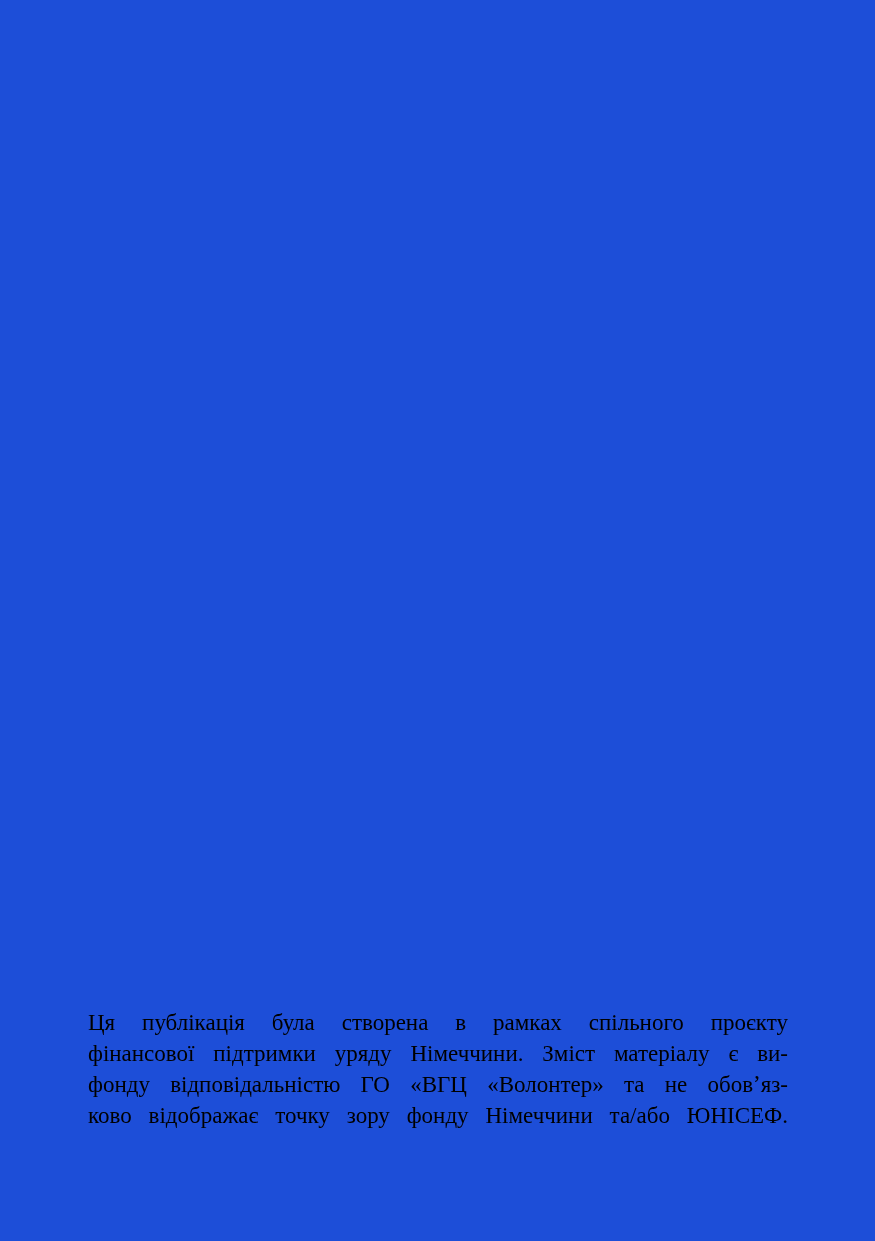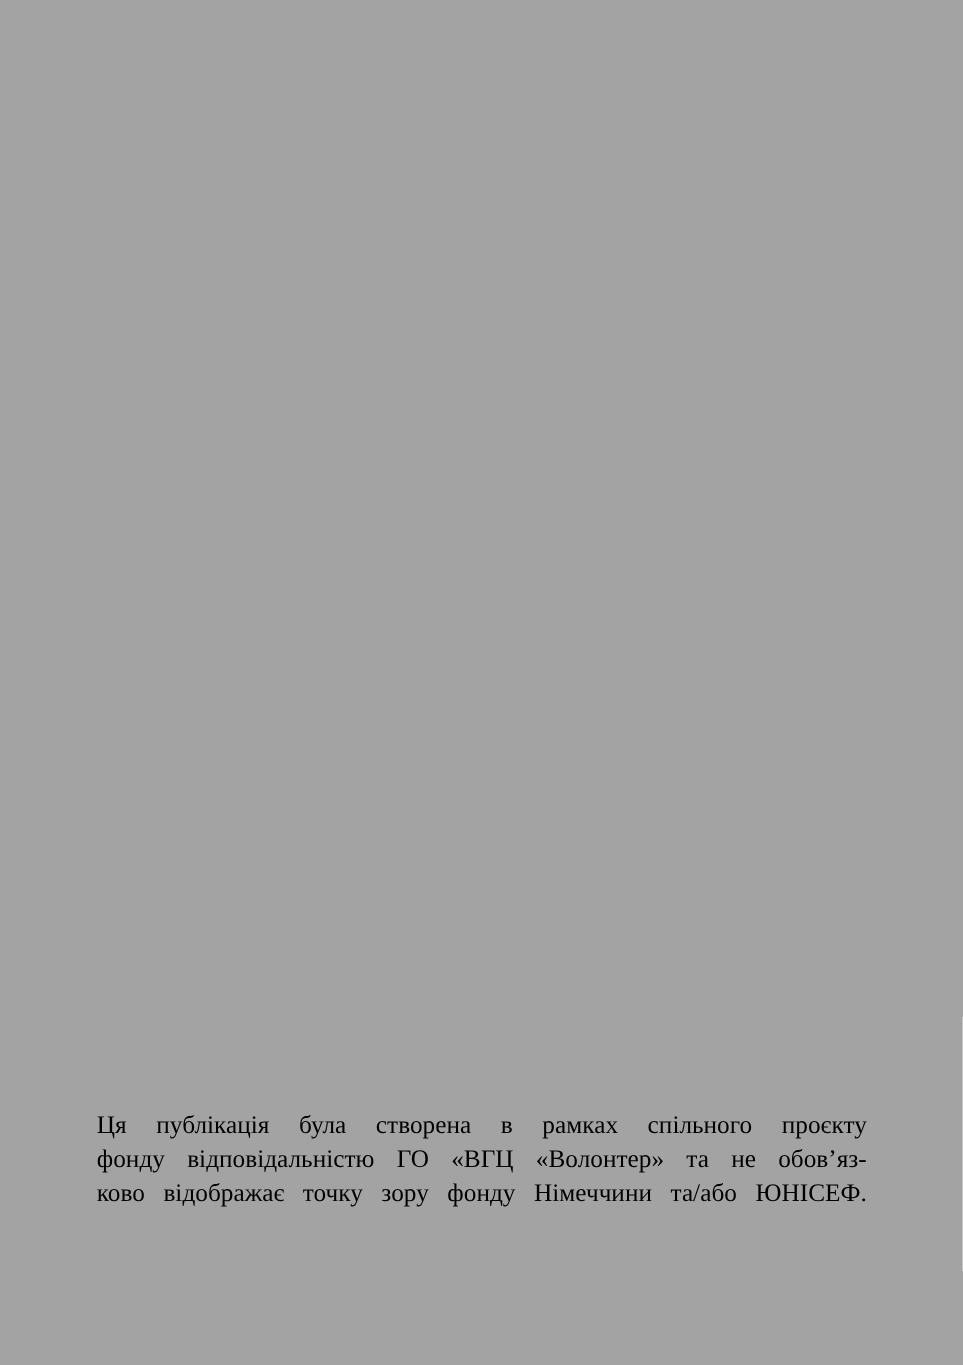--- a/index.html
+++ b/index.html
@@ -10,21 +10,21 @@
     width: 875px;
     height: 1241px;
     background: #ffffff;
     position: relative;
     overflow: hidden;
     font-family: "Liberation Serif", "DejaVu Serif", serif;
   }
   .page {
     position: absolute;
     inset: 0;
-    background: #a3a3a3;
+    background: #1d4ed8;
   }
   .disclaimer {
     position: absolute;
     left: 88px;
     top: 1007px;
     width: 700px;
     color: #000000;
     font-size: 23px;
     line-height: 31px;
     font-family: "Liberation Serif", "DejaVu Serif", serif;
@@ -35,16 +35,17 @@
     white-space: normal;
     word-spacing: 1px;
   }
 </style>
 </head>
 <body>
 
 <div class="page">
   <div class="disclaimer">
     <div class="disclaimer-line">Ця публікація була створена в рамках спільного проєкту</div>
+    <div class="disclaimer-line">фінансової підтримки уряду Німеччини. Зміст матеріалу є ви-</div>
     <div class="disclaimer-line">фонду відповідальністю ГО «ВГЦ «Волонтер» та не обовʼяз-</div>
     <div class="disclaimer-line">ково відображає точку зору фонду Німеччини та/або ЮНІСЕФ.</div>
   </div>
 </div>
 
 </body></html>

